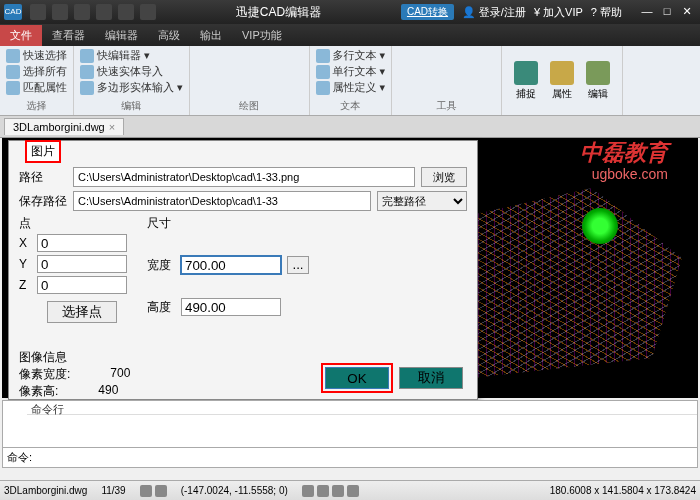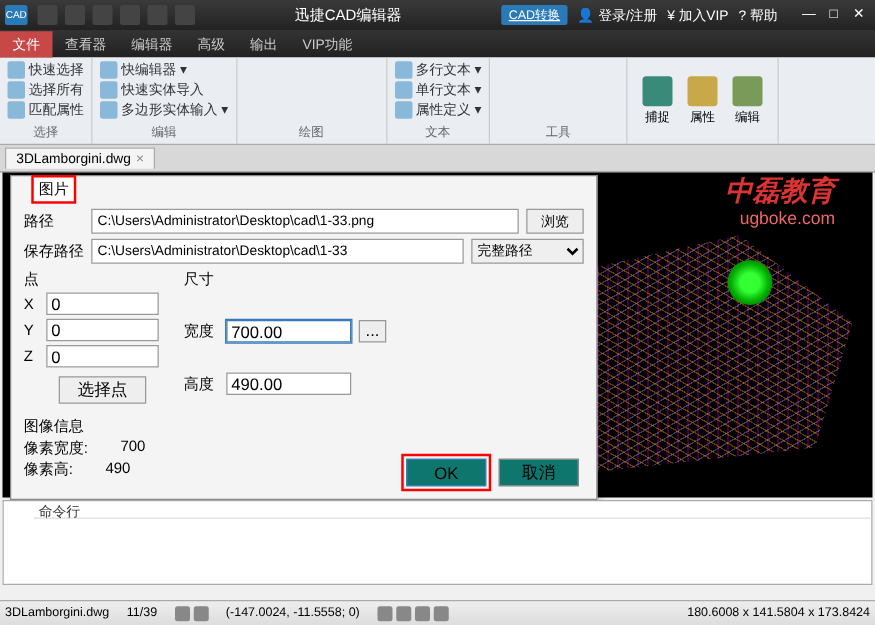--- a/index.html
+++ b/index.html
@@ -56,22 +56,22 @@
 .sub { font-size: 12px; margin-bottom: 2px; }
 .xyz { display: flex; align-items: center; gap: 6px; margin-bottom: 3px; }
 .xyz label { width: 12px; }
 .xyz input { width: 90px; height: 18px; border: 1px solid #999; padding: 0 3px; }
 .selpt { width: 70px; height: 22px; margin: 4px 0 0 28px; border: 1px solid #999; background: #eee; font-family: Liberation Mono, monospace; }
 .sz { display: flex; align-items: flex-end; gap: 6px; margin-bottom: 3px; margin-top: 24px; }
 .sz label { width: 28px; }
 .sz input { width: 100px; height: 18px; border: 1px solid #999; padding: 0 3px; }
 .sz.hl input { border: 1px solid #3a7ab8; outline: 1px solid #3a7ab8; }
 .sz .dots { width: 22px; height: 18px; border: 1px solid #999; background: #eee; text-align: center; line-height: 14px; }
-.info { margin-top: 10px; font-size: 12px; }
-.info .r { display: flex; gap: 26px; }
+.info { margin-top: 26px; font-size: 12px; }
+.info .r { display: flex; gap: 40px; }
 .dlg-btns { position: absolute; right: 14px; bottom: 10px; display: flex; gap: 10px; }
 .dlg-btns button { width: 64px; height: 22px; border: 1px solid #888; background: #0f766e; }
 .dlg-btns .ok { outline: 2px solid red; outline-offset: 2px; border: 1px solid #3a7ab8; }
 .cmdarea { position: absolute; left: 2px; right: 2px; top: 400px; height: 68px; background: #fff; border: 1px solid #aaa; }
 .cmdhist { height: 14px; font-size: 11px; padding: 1px 4px; color: #333; border-bottom: 1px solid #ddd; margin-left: 24px; }
 .cmdblank { height: 32px; }
 .cmdline { height: 20px; border-top: 1px solid #aaa; display: flex; align-items: center; font-size: 11px; padding: 0 4px; }
 .cmdline input { flex: 1; border: none; outline: none; margin-left: 6px; }
 .status { position: absolute; left: 0; right: 0; bottom: 0; height: 20px; background: linear-gradient(#eee, #ddd); border-top: 1px solid #aaa; display: flex; align-items: center; font-size: 10px; padding: 0 4px; gap: 14px; }
 .status .sp { display: flex; align-items: center; gap: 3px; }
@@ -275,20 +275,24 @@
   </div>
   <div class="dlg-btns">
     <button class="ok">OK</button>
     <button>取消</button>
   </div>
 </div>
 
 <div class="cmdarea">
   <div class="cmdhist">命令行</div>
   <div class="cmdblank"></div>
+  <div class="cmdline">
+    <span>命令:</span>
+    <input style="">
+  </div>
 </div>
 
 <div class="status">
   <span>3DLamborgini.dwg</span>
   <span>11/39</span>
   <div class="sp">
       <span class="sic"></span>
       <span class="sic"></span>
     </div>
   <span>(-147.0024, -11.5558; 0)</span>

